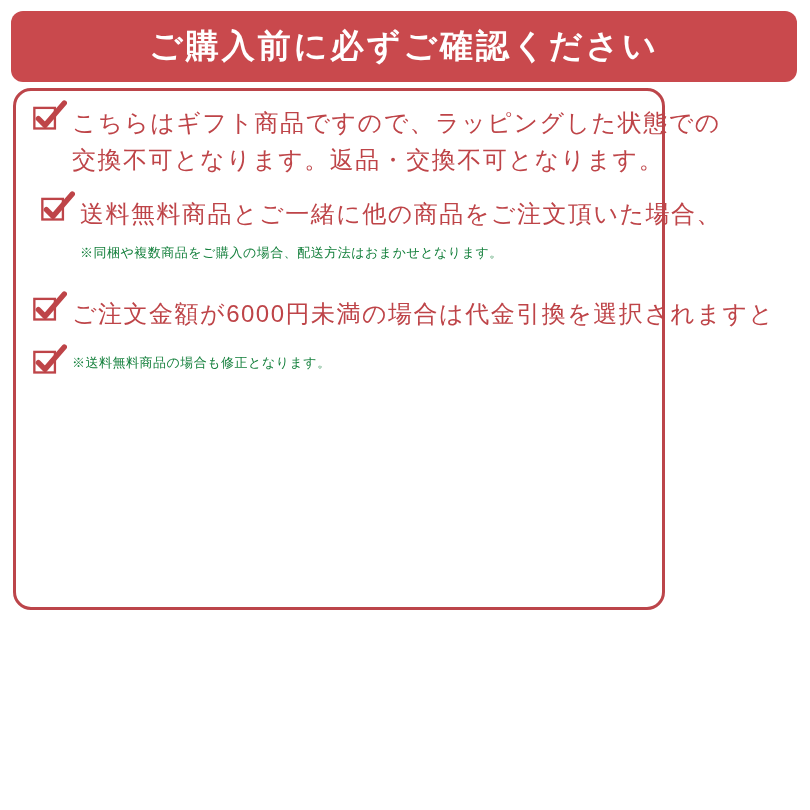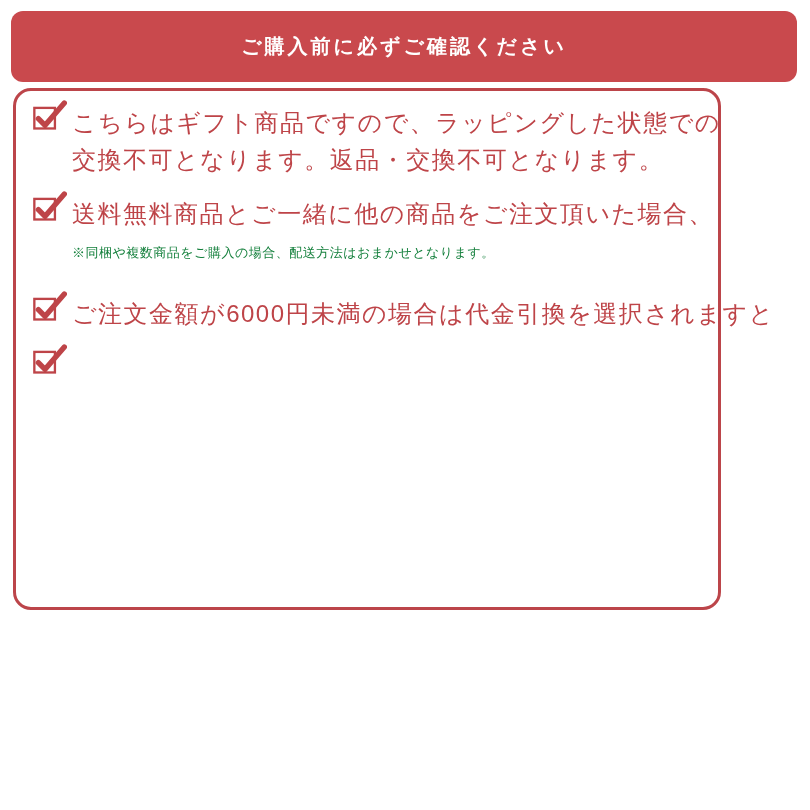--- a/index.html
+++ b/index.html
@@ -14,37 +14,37 @@
   .banner {
     position: absolute;
     left: 11px; top: 11px;
     width: 786px; height: 71px;
     background: #c9494d;
     border-radius: 12px;
     display: flex; align-items: center; justify-content: center;
   }
   .banner-title {
     color: #ffffff;
-    font-size: 20px;
+    font-size: 33px;
     font-weight: 700;
     letter-spacing: 3px;
   }
   
   .notice-box {
     position: absolute;
     left: 13px; top: 88px;
-    width: 708px; height: 522px;
+    width: 652px; height: 522px;
     background: #ffffff;
     border: 3px solid #bc454a;
     border-radius: 18px;
     padding: 13px 12px 0 56px;
   }
   .item { position: relative; }
   .item-1 { margin-bottom: 17px; }
-  .item-2 { margin-bottom: 27px; }
+  .item-2 { margin-bottom: 27px; margin-left: 8px; }
   .item-3 { margin-bottom: 16px; }
   .checkbox-icon {
     position: absolute;
     left: -39px; top: -5px;
     width: 34px; height: 33px;
   }
   .main-line {
     color: #be4448;
     font-size: 24px;
     font-weight: 500;
@@ -98,15 +98,18 @@
       <path d="M6 20 L13.5 27.5 L35 2.5" fill="none" stroke="#be4448" stroke-width="6" stroke-linecap="round" stroke-linejoin="round"></path>
     </svg>
     <div class="main-line">ご注文金額が6000円未満の場合は代金引換を選択されますと</div>
   </div>
 
   <div class="item item-4">
     <svg class="checkbox-icon" viewBox="0 0 38 33">
       <rect x="1.5" y="8" width="23" height="23" fill="none" stroke="#be4448" stroke-width="2.6"></rect>
       <path d="M6 20 L13.5 27.5 L35 2.5" fill="none" stroke="#be4448" stroke-width="6" stroke-linecap="round" stroke-linejoin="round"></path>
     </svg>
+    <div class="note">
+      <div class="note-line">※送料無料商品の場合も修正となります。</div>
+    </div>
   </div>
 
 </div>
 
 </body></html>

